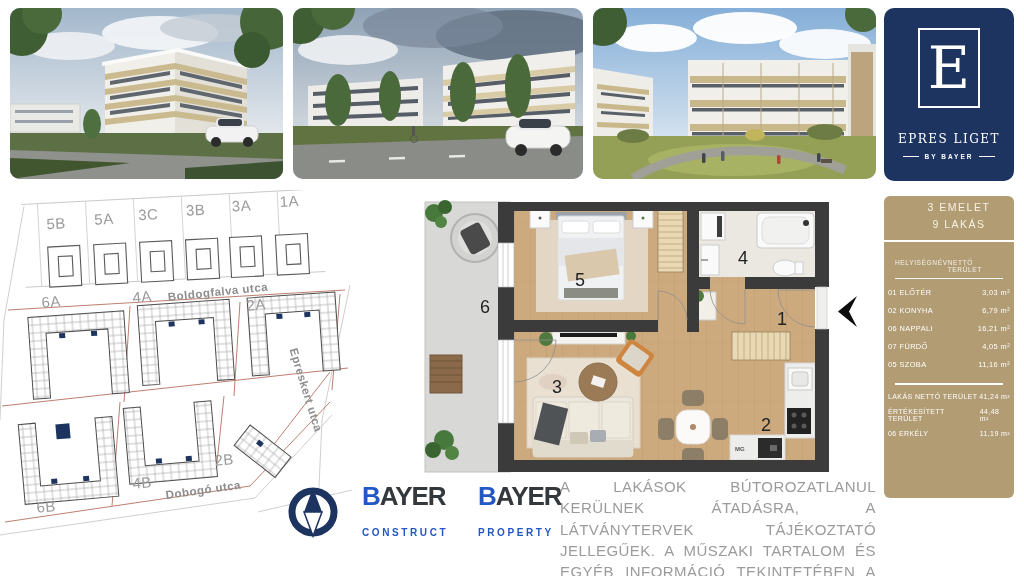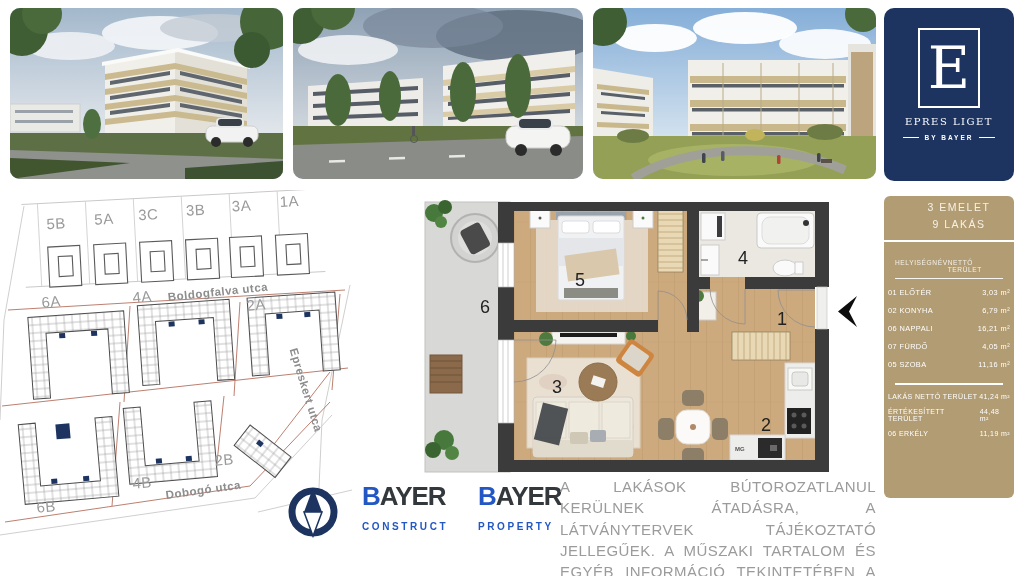--- a/index.html
+++ b/index.html
@@ -9,21 +9,21 @@
   
   .render { position:absolute; top:8px; height:171px; border-radius:10px; overflow:hidden; background:#cfd8e0; }
   #r1 { left:10px; width:273px; }
   #r2 { left:293px; width:290px; }
   #r3 { left:593px; width:283px; }
   
   .logo-card { position:absolute; left:884px; top:8px; width:130px; height:173px;
     background:#1d3461; border-radius:10px; color:#fff; text-align:center; }
   .e-box { width:62px; height:80px; border:2px solid #fff; margin:20px auto 0;
     font-family:"DejaVu Serif", serif; font-size:58px; line-height:76px; font-weight:400; }
-  .logo-title { margin-top:8px; font-family:"DejaVu Serif", serif; font-size:10px;
+  .logo-title { margin-top:24px; font-family:"DejaVu Serif", serif; font-size:12px;
     letter-spacing:1.5px; }
   .logo-sub { margin-top:7px; display:flex; align-items:center; justify-content:center; gap:6px;
     font-size:6.5px; font-weight:bold; letter-spacing:2px; }
   .logo-sub:before,.logo-sub:after { content:""; width:16px; height:1px; background:#fff; }
   
   .panel { position:absolute; left:884px; top:196px; width:130px; height:302px;
     background:#b19c73; border-radius:6px; color:#fff; }
   .p-title { text-align:center; padding-top:13px; font-size:20px; letter-spacing:.5px; }
   .p-sub { text-align:center; font-size:10.5px; letter-spacing:1.5px; margin-top:5px; color:#fdf9ef; opacity:.92;margin-left:20px; }
   .p-div { height:2px; background:#fff; margin-top:10px; }
@@ -32,21 +32,21 @@
   .p-headline { height:1px; background:#fff; margin:5px 11px 0; opacity:.9; }
   .p-row { display:flex; justify-content:space-between; padding:0 4px; margin-top:9px;
     font-size:7.4px; letter-spacing:.4px; }
   .p-div2 { height:1.5px; background:#fff; margin:14px 11px 0; }
   .p-row.tight { margin-top:8px; font-size:7px; }
   
   .bayer-wrap { position:absolute; left:362px; top:484px; display:flex; gap:24px; }
   .bayer { width:92px; }
   .bayer-top { font-size:26px; font-weight:bold; letter-spacing:-1px; color:#33383d; line-height:24px; }
   .bayer-top .b { color:#2257c4; }
-  .bayer-div { font-size:10px; font-weight:bold; letter-spacing:2.6px; color:#2257c4; margin-top:13px; }
+  .bayer-div { font-size:10px; font-weight:bold; letter-spacing:2.6px; color:#2257c4; margin-top:19px; }
   .disclaimer { position:absolute; left:560px; top:476px; width:316px; font-size:15px;
     line-height:1.42; letter-spacing:.45px; color:#9b9b9b; text-align:justify; }
   
   .mlabel { font-size:15px; fill:#9a9a9a; letter-spacing:.5px; }
   .mstreet { font-size:11.5px; font-weight:bold; fill:#8d8d8d; letter-spacing:.5px; }
   .rnum { font-size:18px; fill:#222; }
   .mg { font-size:6px; fill:#555; font-weight:bold; }
 </style>
 </head>
 <body>

